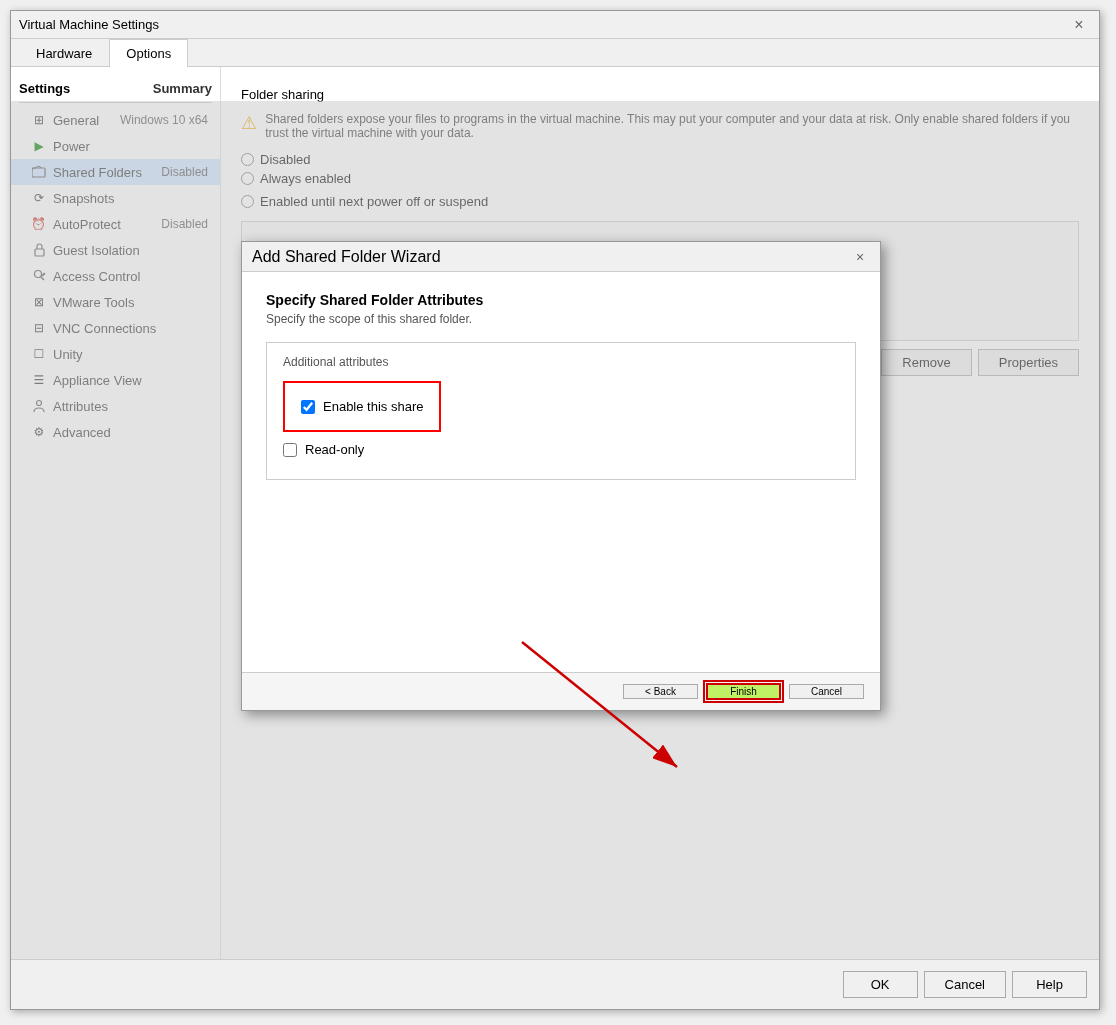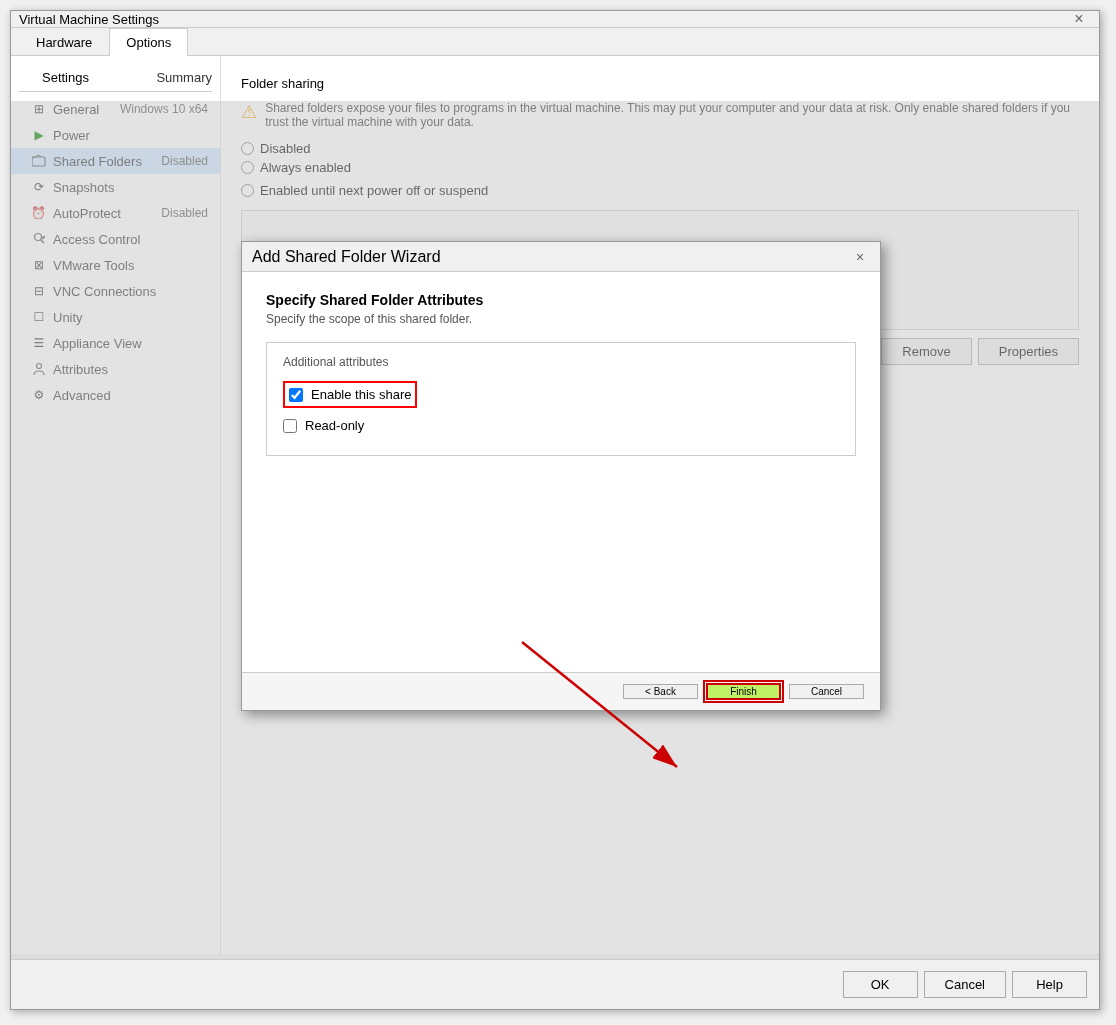--- a/index.html
+++ b/index.html
@@ -21,21 +21,21 @@
       width: 1090px;
       height: 1000px;
       background: #f0f0f0;
       border: 1px solid #999;
       box-shadow: 2px 2px 8px rgba(0,0,0,0.3);
     }
 
     
     .title-bar {
       background: #f0f0f0;
-      height: 17px;
+      height: 28px;
       display: flex;
       align-items: center;
       padding: 0 8px;
       border-bottom: 1px solid #ccc;
     }
     .title-bar-text {
       flex: 1;
       font-size: 13px;
       color: #000;
     }
@@ -200,21 +200,21 @@
       height: 14px;
       cursor: pointer;
     }
     .checkbox-label {
       font-size: 13px;
     }
 
     
     .red-highlight-box {
       border: 2px solid red;
-      padding: 4px;
+      padding: 16px;
       display: inline-flex;
       align-items: center;
       gap: 6px;
     }
 
     
     .dialog-footer {
       border-top: 1px solid #ccc;
       padding: 10px 16px;
       display: flex;
@@ -256,22 +256,22 @@
 
   <div class="tabs-bar">
     <div class="tab">Hardware</div>
     <div class="tab active">Options</div>
   </div>
 
   <div style="display:flex; height: calc(100% - 100px); position:relative;">
 
     <div class="sidebar">
       <div style="display:flex; padding: 6px 8px;">
-        <span style="font-weight:normal; flex:1;margin-left:23px;">Settings</span>
-        <span style="font-weight:normal; color:#333; margin-left:28px;">Summary</span>
+        <span style="font-weight:bold; flex:1;">Settings</span>
+        <span style="font-weight:bold; color:#333; margin-left:28px;">Summary</span>
       </div>
       <div style="height:1px; background:#ccc; margin: 0 8px 4px;"></div>
 
       <div class="sidebar-item">
         <span class="icon">⊞</span>
         <span style="flex:1;">General</span>
         <span style="color:#555; font-size:12px;">Windows 10 x64</span>
       </div>
 
       <div class="sidebar-item">
@@ -296,20 +296,29 @@
         <span style="flex:1;">Snapshots</span>
         <span style="color:#555; font-size:12px;"></span>
       </div>
 
       <div class="sidebar-item">
         <span class="icon">⏰</span>
         <span style="flex:1;">AutoProtect</span>
         <span style="color:#555; font-size:12px;">Disabled</span>
       </div>
 
+      <div class="sidebar-item">
+        <span class="icon">
+          <svg width="13" height="14" viewBox="0 0 13 14">
+              <rect x="2" y="6" width="9" height="7" rx="1" fill="none" stroke="#555" stroke-width="1.2"></rect>
+              <path d="M4 6 V4 Q4 1 6.5 1 Q9 1 9 4 V6" fill="none" stroke="#555" stroke-width="1.2"></path>
+            </svg>
+        </span>
+        <span style="flex:1;">Guest Isolation</span>
+      </div>
 
       <div class="sidebar-item">
         <span class="icon">
           <svg width="13" height="14" viewBox="0 0 13 14">
               <circle cx="5" cy="5" r="3.5" fill="none" stroke="#555" stroke-width="1.2"></circle>
               <path d="M7.5 7.5 L11 11" stroke="#555" stroke-width="1.5"></path>
               <rect x="9" y="6" width="4" height="2" rx="0.5" fill="#555" transform="rotate(-45 9 7)"></rect>
             </svg>
         </span>
         <span style="flex:1;">Access Control</span>

